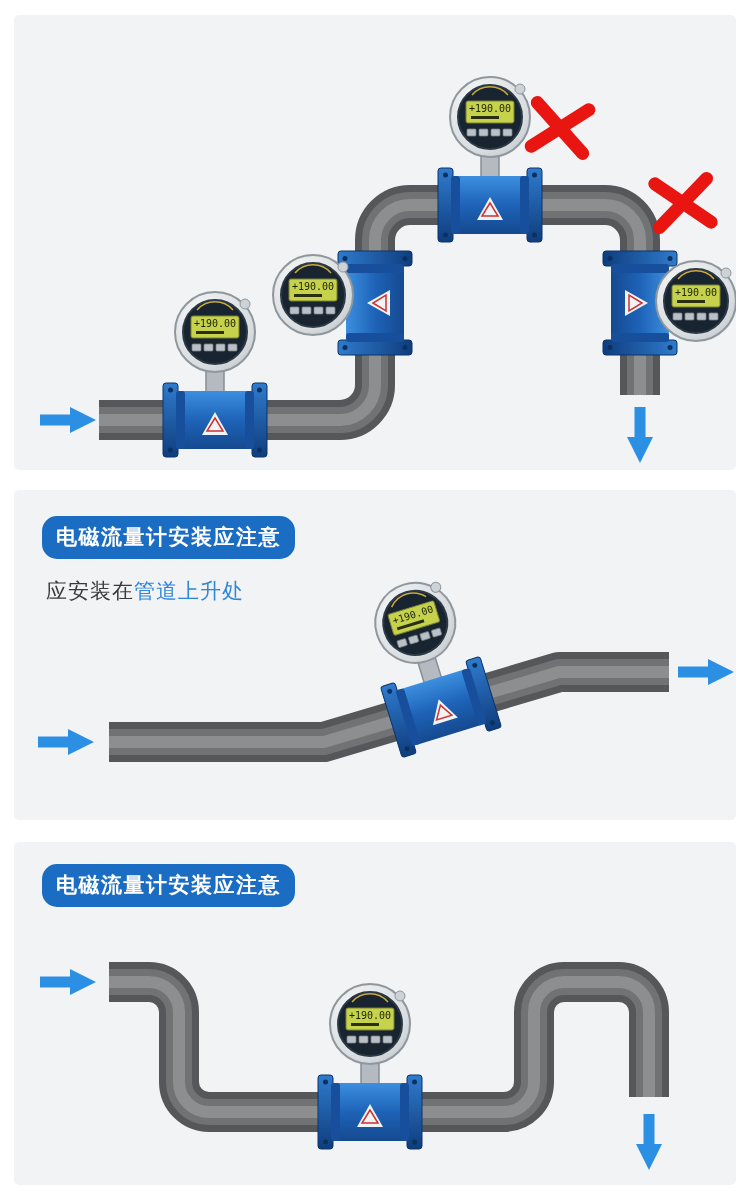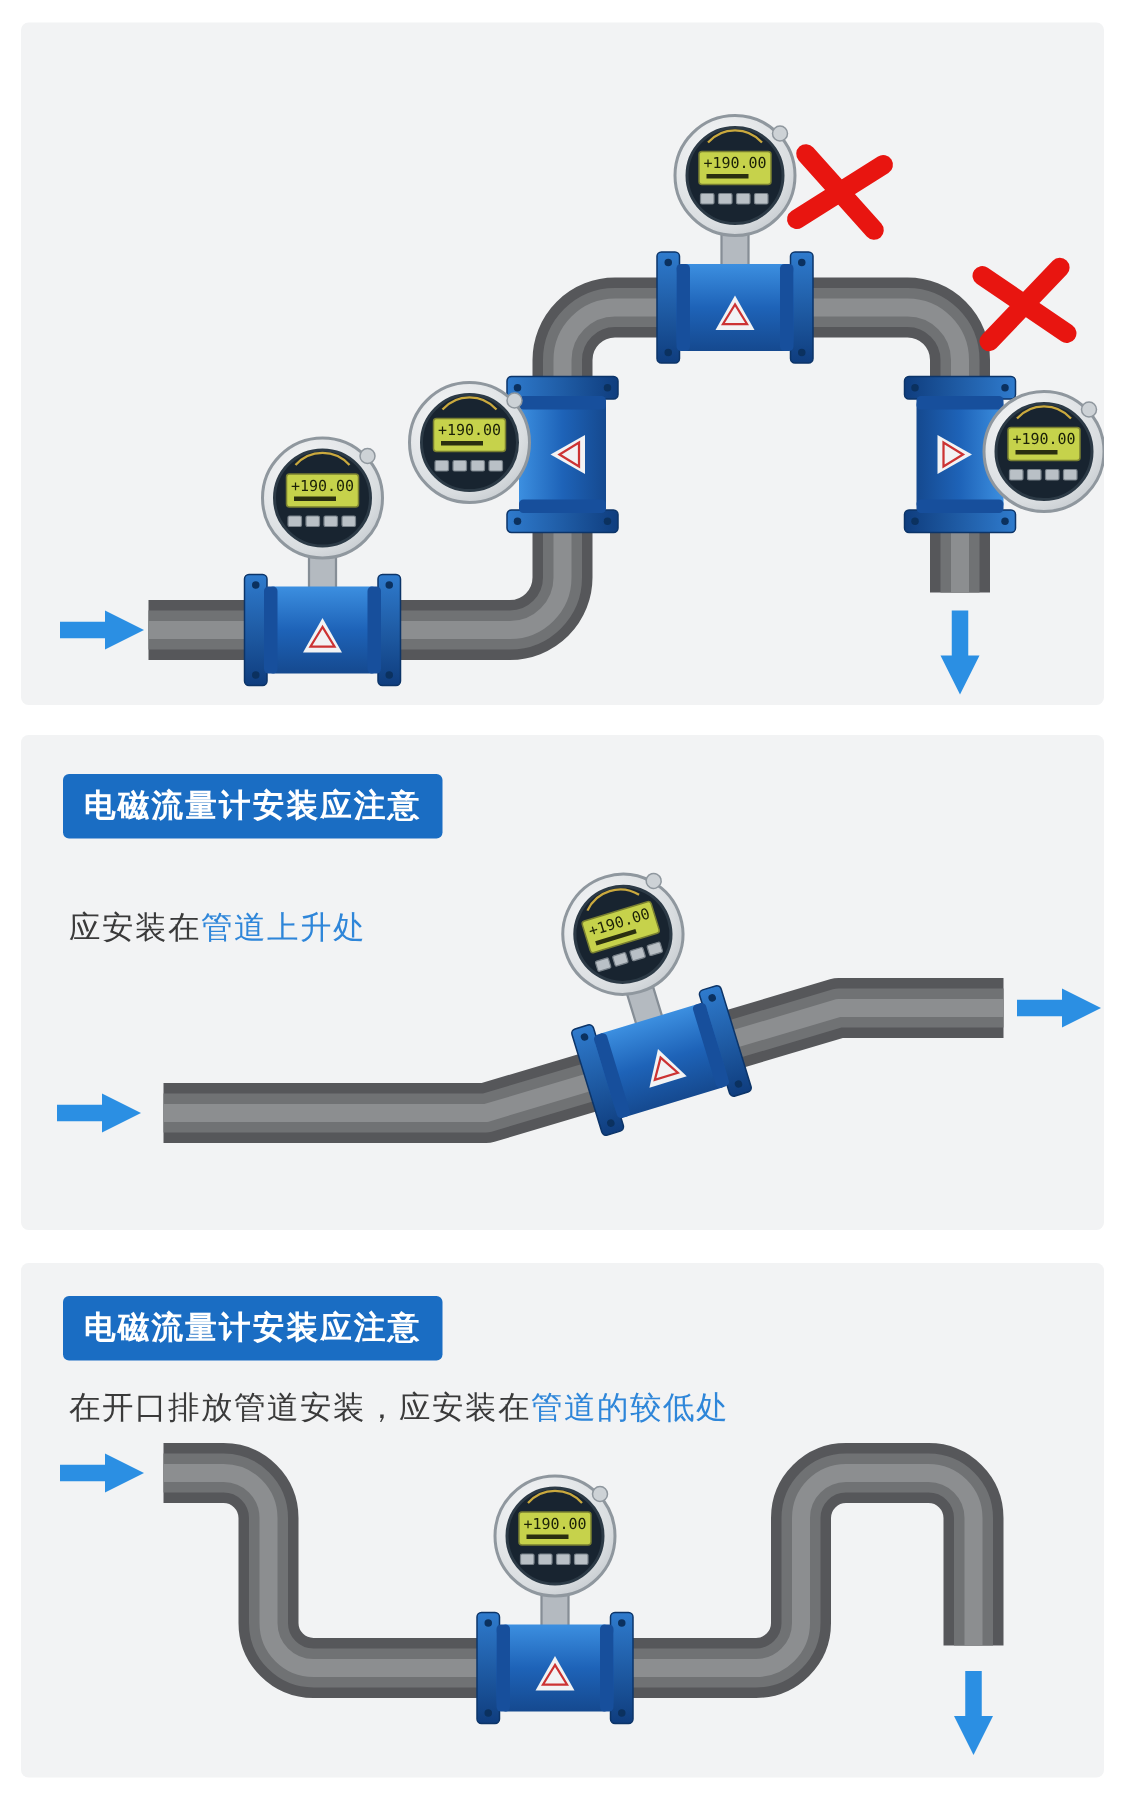--- a/index.html
+++ b/index.html
@@ -14,28 +14,28 @@
   }
   #panel1 { top:15px;  height:455px; }
   #panel2 { top:490px; height:330px; }
   #panel3 { top:842px; height:343px; }
   .diagram { position:absolute; left:0; top:0; width:100%; height:100%; display:block; }
   .desc {
     position:absolute; color:#3a3a3a; font-size:21px;
     letter-spacing:1px; line-height:34px; z-index:2;
   }
   #panel1 .desc { left:30px; top:70px; width:360px; }
-  #panel2 .desc { left:32px; top:84px; white-space:nowrap;margin-top:28px; }
+  #panel2 .desc { left:32px; top:84px; white-space:nowrap; }
   #panel3 .desc { left:32px; top:80px; white-space:nowrap; }
   .blue { color:var(--accent-blue); }
   .badge {
     position:absolute; left:28px; display:inline-block; z-index:2;
     background:var(--badge-blue); color:#ffffff;
     font-size:21px; font-weight:bold; letter-spacing:1.5px;
-    padding:7px 14px 8px; border-radius:4px;
+    padding:7px 14px 8px; border-radius:15px;
   }
   #panel2 .badge { top:26px; }
   #panel3 .badge { top:22px; }
   .pipe-base { fill:none; stroke:#56575a; stroke-width:40; stroke-linejoin:round; }
   .pipe-mid  { fill:none; stroke:#707274; stroke-width:26; stroke-linejoin:round; }
   .pipe-hi   { fill:none; stroke:#8c8e90; stroke-width:12; stroke-linejoin:round; }
 </style>
 </head>
 <body>
 
@@ -163,16 +163,13 @@
     </g>
     <use href="#arrow-right" transform="translate(26,140)"></use>
     <use href="#arrow-right" transform="translate(635,272) rotate(90)"></use>
     <g transform="translate(356,270)">
       <use href="#meter-body"></use>
         <use href="#meter-head" transform="translate(0,-88)"></use>
     </g>
   </svg>
 
   <div class="badge">电磁流量计安装应注意</div>
-  <p class="desc">
-    <span>在开口排放管道安装，应安装在</span><span class="blue">管道的较低处</span>
-  </p>
 </section>
 
 </body></html>

